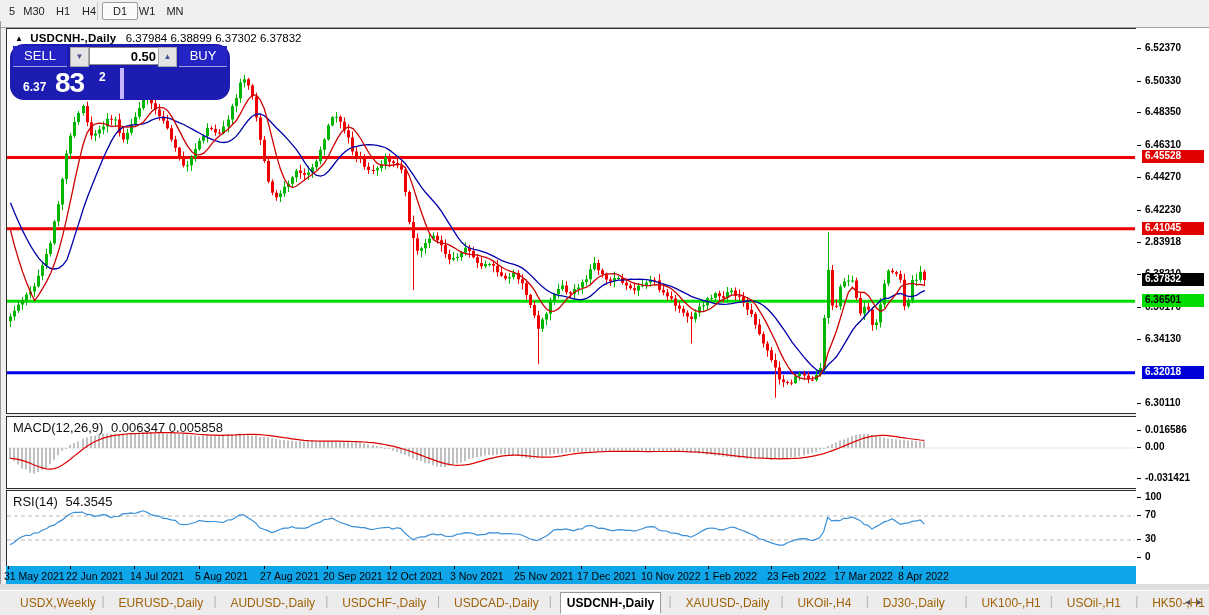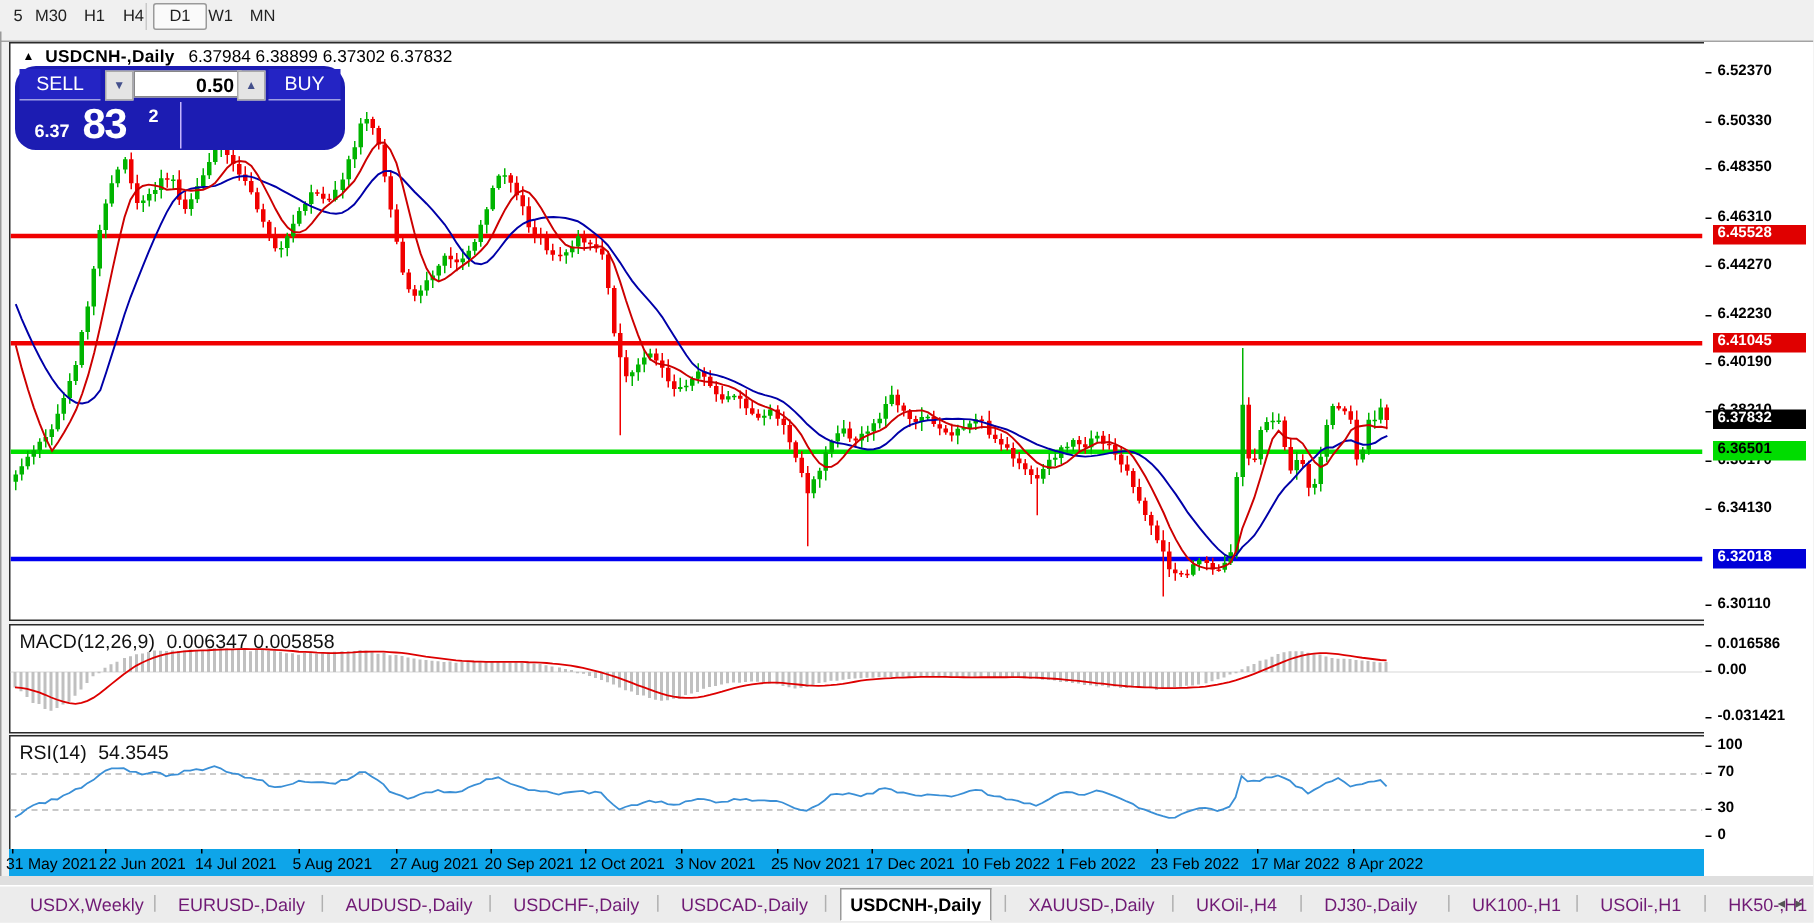--- a/index.html
+++ b/index.html
@@ -37,41 +37,41 @@
   #buy-btn{right:2px;width:48px;}
   .spin{position:absolute;top:2px;width:17px;height:18px;background:#e4e4e4;
         border:1px solid #aaa;color:#44508c;font-size:8px;line-height:17px;
         text-align:center;cursor:pointer;}
   #spin-dn{left:59px;}
   #spin-up{left:147px;}
   #vol-input{position:absolute;left:78px;top:2px;width:62px;height:14px;
              border:1px solid #888;font:700 13px "Liberation Sans",sans-serif;
              text-align:right;padding:1px 4px;}
   .quote{position:absolute;top:23px;height:31px;color:#fff;cursor:pointer;}
-  #sell-quote{left:0;width:109px;border-right:1px solid #c4b5fd;}
+  #sell-quote{left:0;width:109px;border-right:4px solid #c4b5fd;}
   #buy-quote{left:110px;width:108px;}
   .q-small{position:absolute;bottom:5px;font-size:12px;font-weight:700;}
   .q-big{position:absolute;bottom:0px;font-size:28px;font-weight:700;letter-spacing:-1px;}
   .q-sup{position:absolute;font-size:12px;font-weight:700;top:2px;}
   
   #price-axis{position:absolute;left:1136px;top:28px;width:73px;height:556px;background:#fff;}
   .ytick{position:absolute;left:9px;font:700 10px "Liberation Sans",sans-serif;color:#000;
          white-space:nowrap;}
   .ydash{position:absolute;left:1px;width:4px;height:1px;background:#000;}
   .badge{position:absolute;left:6px;height:13px;line-height:13px;padding:0 3px 0 3px;
          font:700 10px "Liberation Sans",sans-serif;white-space:nowrap;min-width:56px;}
   #date-axis{position:absolute;left:6px;top:566px;width:1130px;height:18px;background:#0ea5e9;}
   .xtick{position:absolute;top:4px;font:400 10.5px "Liberation Sans",sans-serif;color:#000;
          white-space:nowrap;}
   .xdash{position:absolute;top:0;width:1px;height:3px;background:#000;}
   
   #gray-strip{position:absolute;left:0;top:584px;width:1209px;height:6px;background:#dfdfdf;}
   #tabbar{position:absolute;left:0;top:590px;width:1209px;height:25px;background:#ececec;
           border-top:1px solid #ffffff;}
-  .tab{position:absolute;top:3px;height:18px;line-height:18px;font-size:12px;color:#701a75;
+  .tab{position:absolute;top:3px;height:18px;line-height:18px;font-size:12px;color:#a16207;
        padding:0 6px;cursor:pointer;white-space:nowrap;}
   .tab.active{background:#ffffff;border:1px solid #9a9a9a;border-bottom:1px solid #fff;
               color:#000;font-weight:700;top:1px;height:20px;line-height:20px;z-index:2;}
   .tsep{position:absolute;top:3px;font-size:12px;color:#b0b0b0;}
   .tscroll{position:absolute;top:5px;font-size:10px;color:#555;cursor:pointer;}
   #win-left-edge{position:absolute;left:0;top:21px;width:1px;height:569px;background:#9a9a9a;}
 </style>
 </head>
 <body>
 
@@ -153,21 +153,21 @@
       <div class="ytick" style="top:47px;">6.50330</div>
       <div class="ydash" style="top:84px;"></div>
       <div class="ytick" style="top:78px;">6.48350</div>
       <div class="ydash" style="top:117px;"></div>
       <div class="ytick" style="top:111px;">6.46310</div>
       <div class="ydash" style="top:149px;"></div>
       <div class="ytick" style="top:143px;">6.44270</div>
       <div class="ydash" style="top:182px;"></div>
       <div class="ytick" style="top:176px;">6.42230</div>
       <div class="ydash" style="top:214px;"></div>
-      <div class="ytick" style="top:208px;">6.40190</div>
+      <div class="ytick" style="top:208px;">2.83918</div>
       <div class="ydash" style="top:246px;"></div>
       <div class="ytick" style="top:240px;">6.38210</div>
       <div class="ydash" style="top:279px;"></div>
       <div class="ytick" style="top:273px;">6.36170</div>
       <div class="ydash" style="top:311px;"></div>
       <div class="ytick" style="top:305px;">6.34130</div>
       <div class="ydash" style="top:375px;"></div>
       <div class="ytick" style="top:369px;">6.30110</div>
       <div class="badge" style="top:122px;background:#e00000;color:#ffffff;">6.45528</div>
       <div class="badge" style="top:194px;background:#e00000;color:#ffffff;">6.41045</div>
@@ -204,21 +204,21 @@
       <div class="xtick" style="left:317px;">20 Sep 2021</div>
       <div class="xdash" style="left:384px;"></div>
       <div class="xtick" style="left:380px;">12 Oct 2021</div>
       <div class="xdash" style="left:448px;"></div>
       <div class="xtick" style="left:444px;">3 Nov 2021</div>
       <div class="xdash" style="left:512px;"></div>
       <div class="xtick" style="left:508px;">25 Nov 2021</div>
       <div class="xdash" style="left:575px;"></div>
       <div class="xtick" style="left:571px;">17 Dec 2021</div>
       <div class="xdash" style="left:639px;"></div>
-      <div class="xtick" style="left:635px;">10 Feb 2022</div>
+      <div class="xtick" style="left:635px;">10 Nov 2022</div>
       <div class="xdash" style="left:702px;"></div>
       <div class="xtick" style="left:698px;">1 Feb 2022</div>
       <div class="xdash" style="left:765px;"></div>
       <div class="xtick" style="left:761px;">23 Feb 2022</div>
       <div class="xdash" style="left:832px;"></div>
       <div class="xtick" style="left:828px;">17 Mar 2022</div>
       <div class="xdash" style="left:896px;"></div>
       <div class="xtick" style="left:892px;">8 Apr 2022</div>
     </div>
   <div id="gray-strip"></div>

